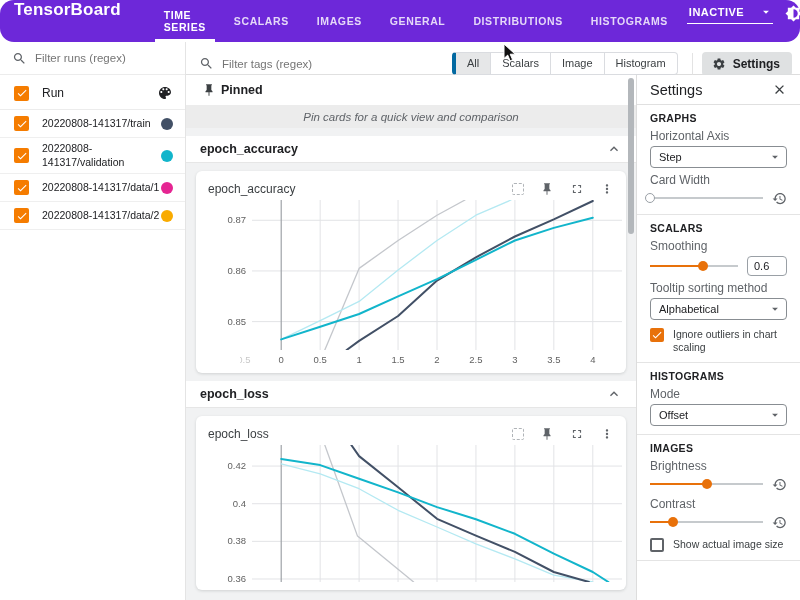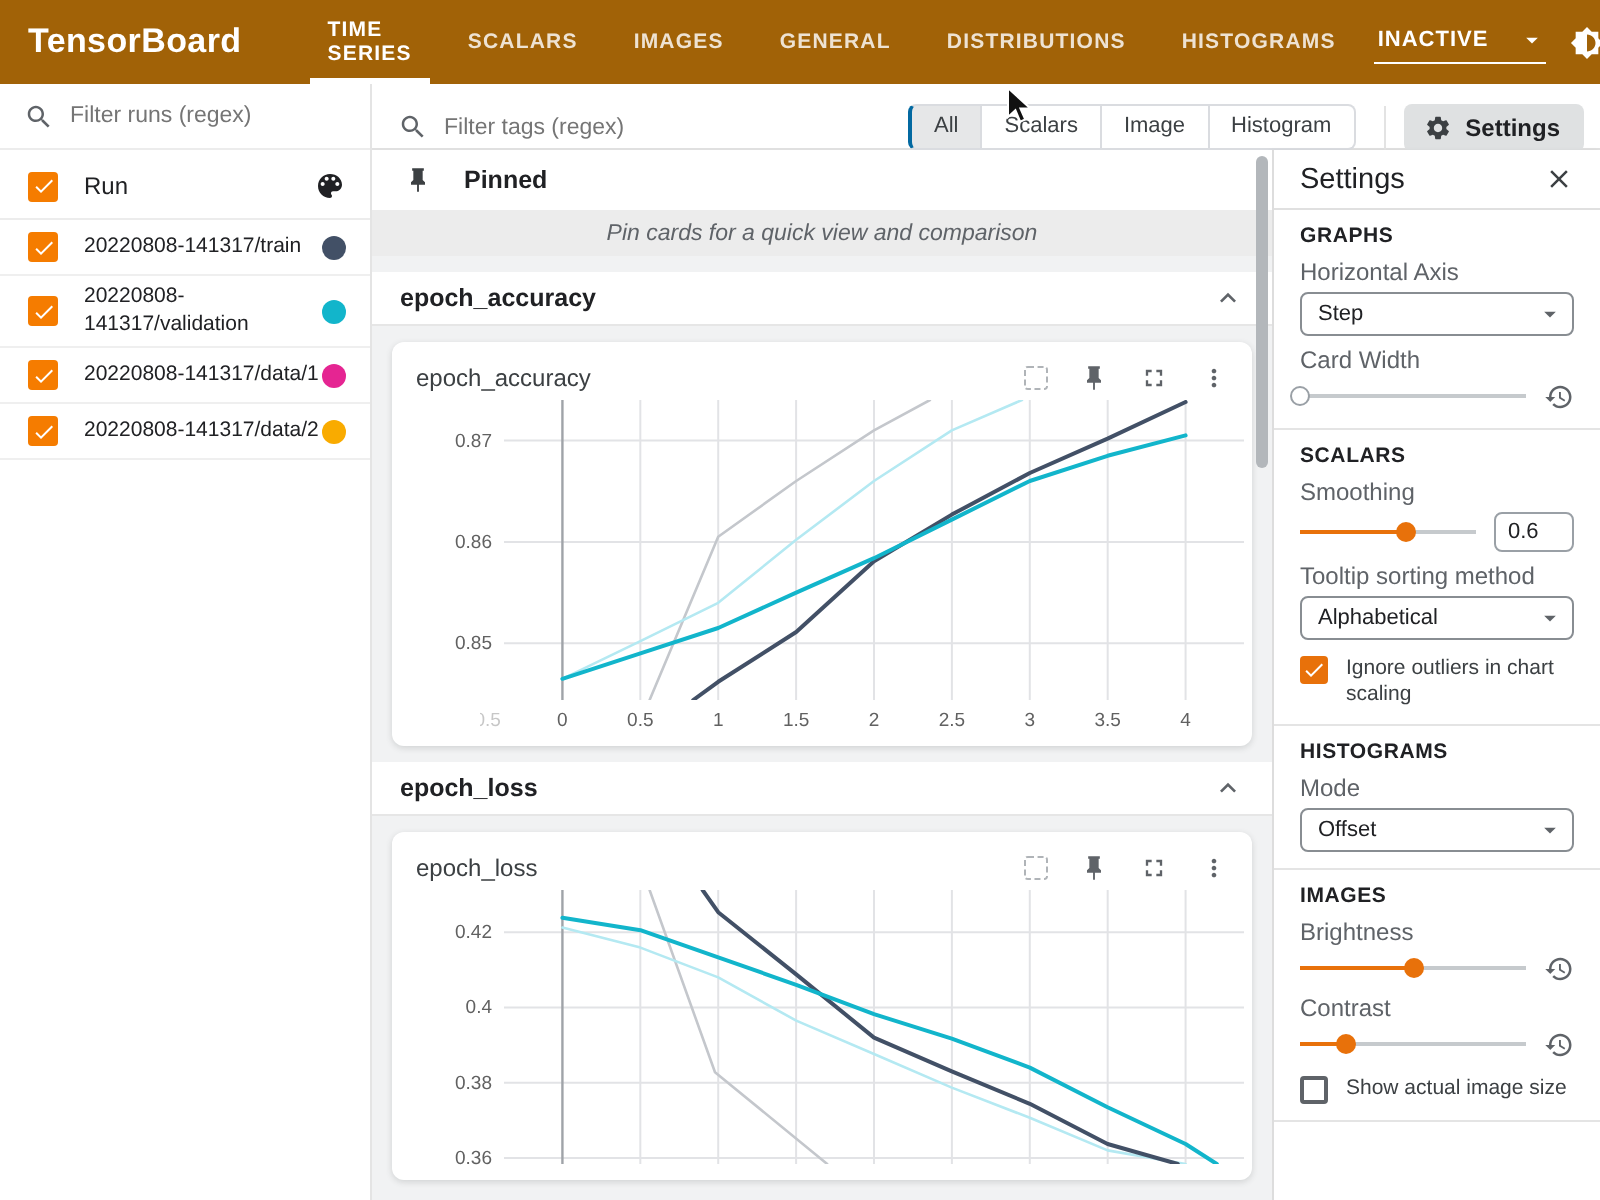--- a/index.html
+++ b/index.html
@@ -1,21 +1,21 @@
 <!DOCTYPE html>
 <html><head>
 <meta charset="utf-8">
 <style>
   * { margin:0; padding:0; box-sizing:border-box; }
   html,body { width:800px; height:600px; overflow:hidden; }
   body { font-family:"Liberation Sans", sans-serif; background:#fff; color:#202124; }
   .app { position:relative; width:800px; height:600px; overflow:hidden; display:flex; flex-direction:column; }
 
   
-  .topbar { height:42px; background:#a16207; display:flex; align-items:center; padding:0 14px; flex:0 0 auto; color:#fff; }
+  .topbar { height:42px; background:#6d28d9; display:flex; align-items:flex-start; padding:0 14px; flex:0 0 auto; color:#fff;border-radius:14px; }
   .logo { font-size:17px; font-weight:700; letter-spacing:.2px; margin-right:34px; }
   .nav { display:flex; height:42px; align-items:stretch; }
   .nav-item { position:relative; display:flex; align-items:center; padding:0 9px; margin-right:10px;
               font-size:10.5px; font-weight:700; letter-spacing:.6px; color:rgba(255,255,255,.82); cursor:pointer; }
   .nav-item.active { color:#fff; }
   .nav-item.active::after { content:""; position:absolute; left:0; right:0; bottom:0; height:3px; background:#fff; }
   .topbar-right { margin-left:auto; display:flex; align-items:center; }
   .status-select { display:flex; align-items:center; border-bottom:1.5px solid #fff; padding:3px 0 4px 2px; width:86px; cursor:pointer; }
   .status-select span { font-size:11px; font-weight:700; letter-spacing:.5px; flex:1; }
   .icon-btn { width:26px; height:26px; margin-left:8px; display:flex; align-items:center; justify-content:center; cursor:pointer; }
@@ -43,36 +43,36 @@
   .checkbox.checked svg { width:12px; height:12px; fill:#fff; }
   .checkbox.unchecked { background:#fff; border:2px solid #5f6368; }
 
   
   .main-col { flex:1; display:flex; flex-direction:column; min-width:0; }
   .toolbar { height:33px; flex:0 0 auto; background:#fff; border-bottom:1px solid #e0e0e0; display:flex; align-items:center; padding:11px 8px 0 13px; }
   .main-filter { display:flex; align-items:center; flex:1; }
   .main-filter input { width:200px; }
   .seg-group { display:flex; }
   .seg-btn { font-size:11px; color:#3c4043; background:#fff; border:1px solid #dadce0; border-left:none; padding:4px 11px; cursor:pointer; line-height:1.2; }
-  .seg-btn:first-child { border-left:2px solid #0369a1; border-radius:4px 0 0 4px; }
+  .seg-btn:first-child { border-left:4px solid #0369a1; border-radius:4px 0 0 4px; }
   .seg-btn:last-child { border-radius:0 4px 4px 0; }
   .seg-btn.selected { background:#e6e7e8; }
   .vsep { width:1px; height:22px; background:#e3e3e3; margin:0 9px 0 14px; }
   .settings-btn { display:flex; align-items:center; background:#dfe1e2; border-radius:4px; padding:5px 12px 5px 10px; cursor:pointer; }
   .settings-btn svg { width:14px; height:14px; fill:#3c4043; margin-right:7px; }
   .settings-btn span { font-size:12px; font-weight:700; color:#202124; }
 
   .content-row { flex:1; display:flex; min-height:0; }
   .content { flex:1; position:relative; background:#f1f2f3; overflow:hidden; min-width:0; }
   .scroll-strip { position:absolute; top:0; right:0; width:9px; height:100%; }
   .scroll-thumb { position:absolute; top:3px; left:1px; width:6px; height:156px; background:#b3b7bb; border-radius:3px; }
 
   .pinned-header { background:#fff; height:30px; display:flex; align-items:center; padding:0 16px; }
   .pinned-header svg { width:14px; height:14px; fill:#3c4043; }
-  .pinned-header .ptitle { font-size:12.5px; font-weight:700; margin-left:16px; }
+  .pinned-header .ptitle { font-size:12.5px; font-weight:700; margin-left:5px; }
   .hint-band { background:#ececec; height:23px; display:flex; align-items:center; justify-content:center;
                font-size:11.5px; font-style:italic; color:#5f6368; margin-bottom:8px; }
   .section-header { background:#fff; height:27px; border-bottom:1px solid #e6e6e6; display:flex; align-items:center; padding:0 14px; cursor:pointer; }
   .section-header .stitle { font-size:12.5px; font-weight:700; flex:1; }
   .section-header svg { width:16px; height:16px; fill:#5f6368; }
   .card-wrap { padding:8px 10px; }
   .card { background:#fff; border-radius:6px; box-shadow:0 1px 3px rgba(60,64,67,.18); padding:7px 12px 6px; }
   .card-header { display:flex; align-items:center; height:22px; }
   .card-header .ctitle { font-size:12px; color:#3c4043; flex:1; }
   .card-icons { display:flex; align-items:center; }

